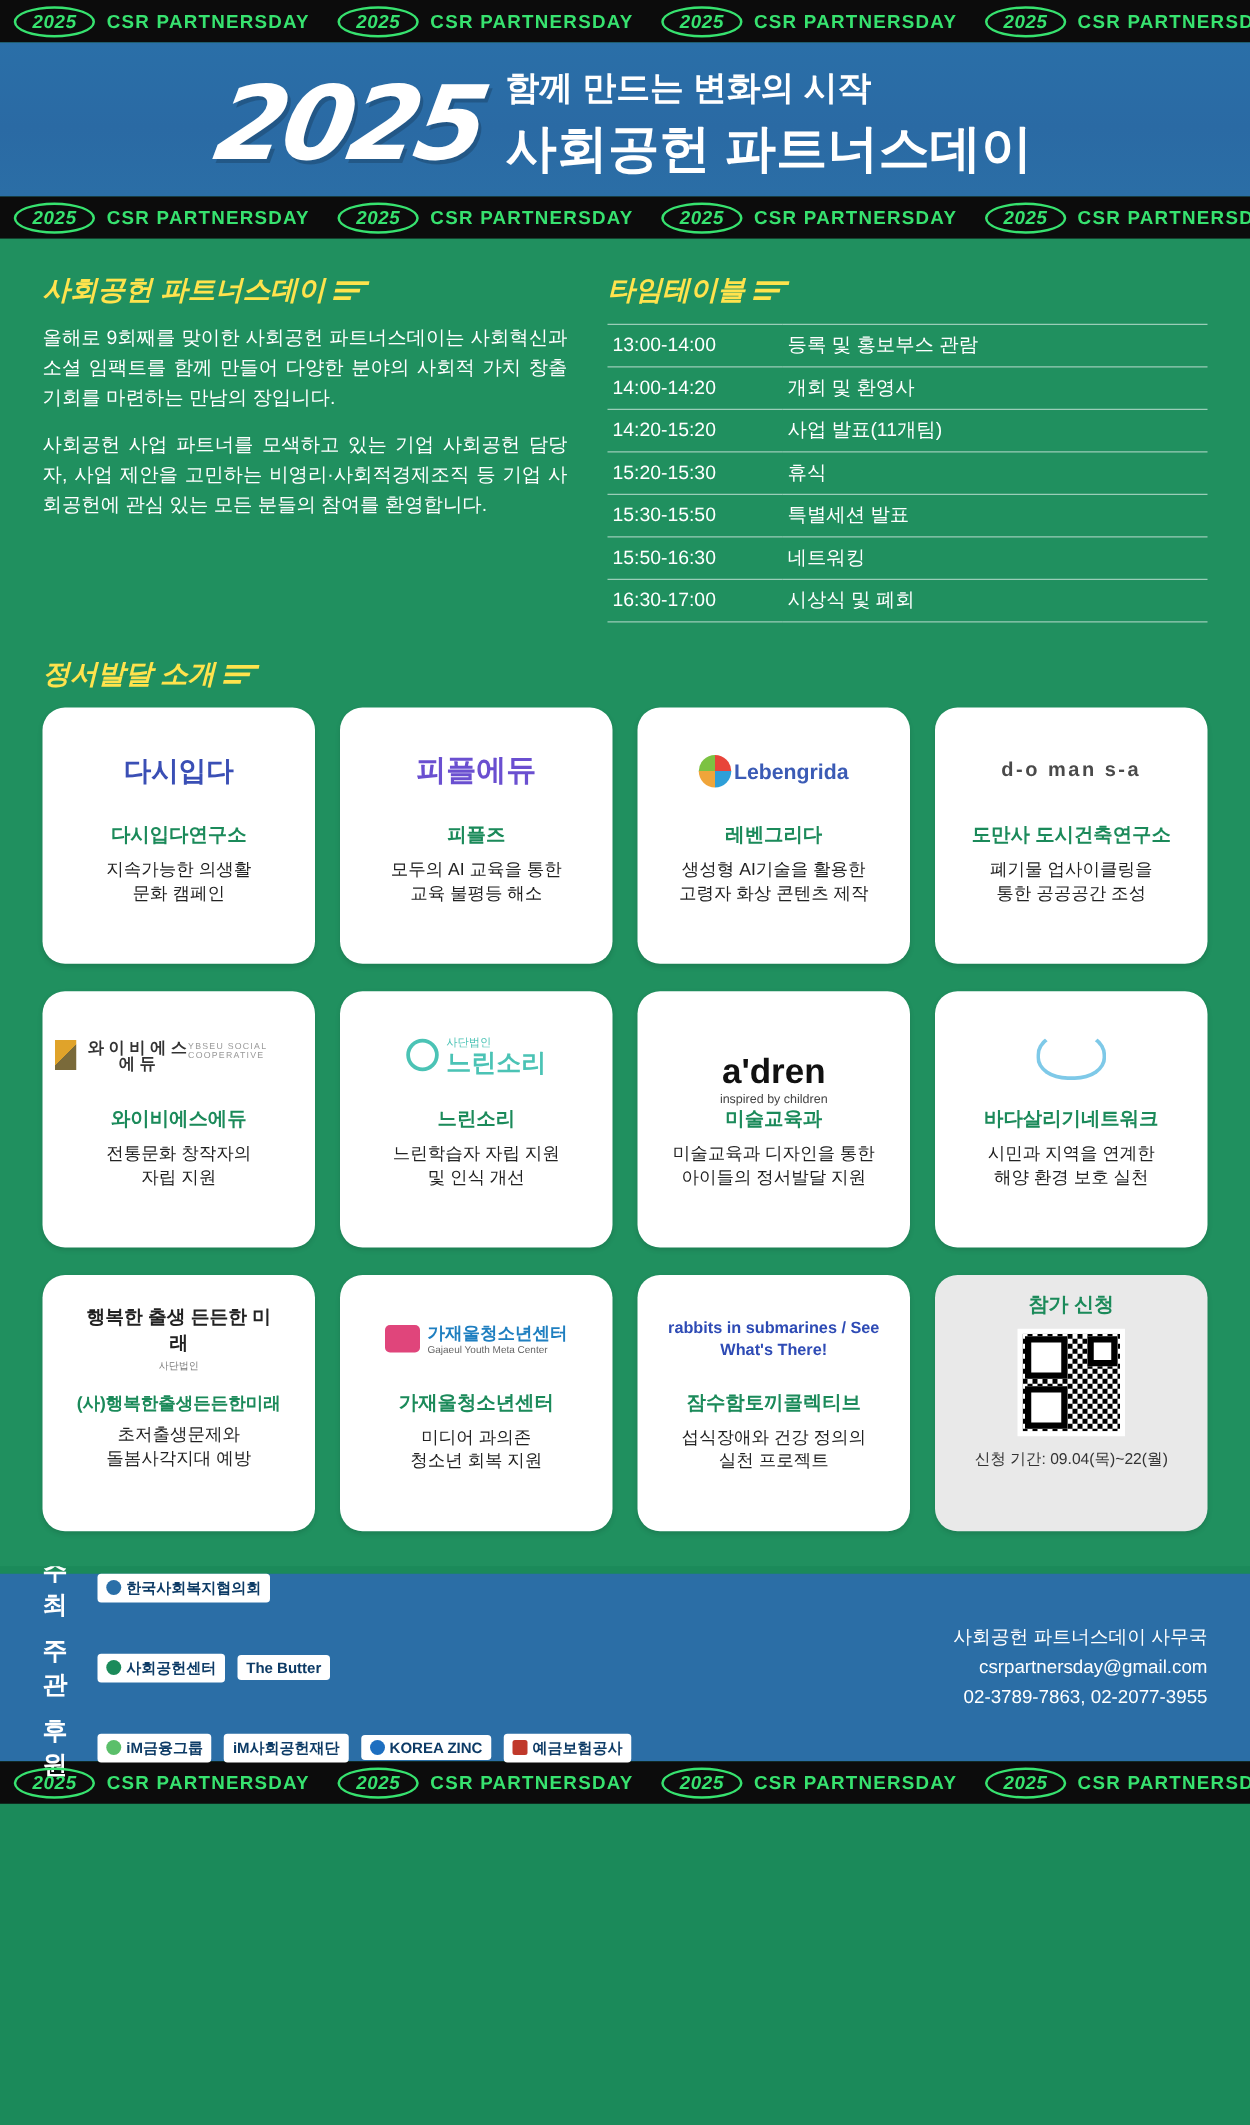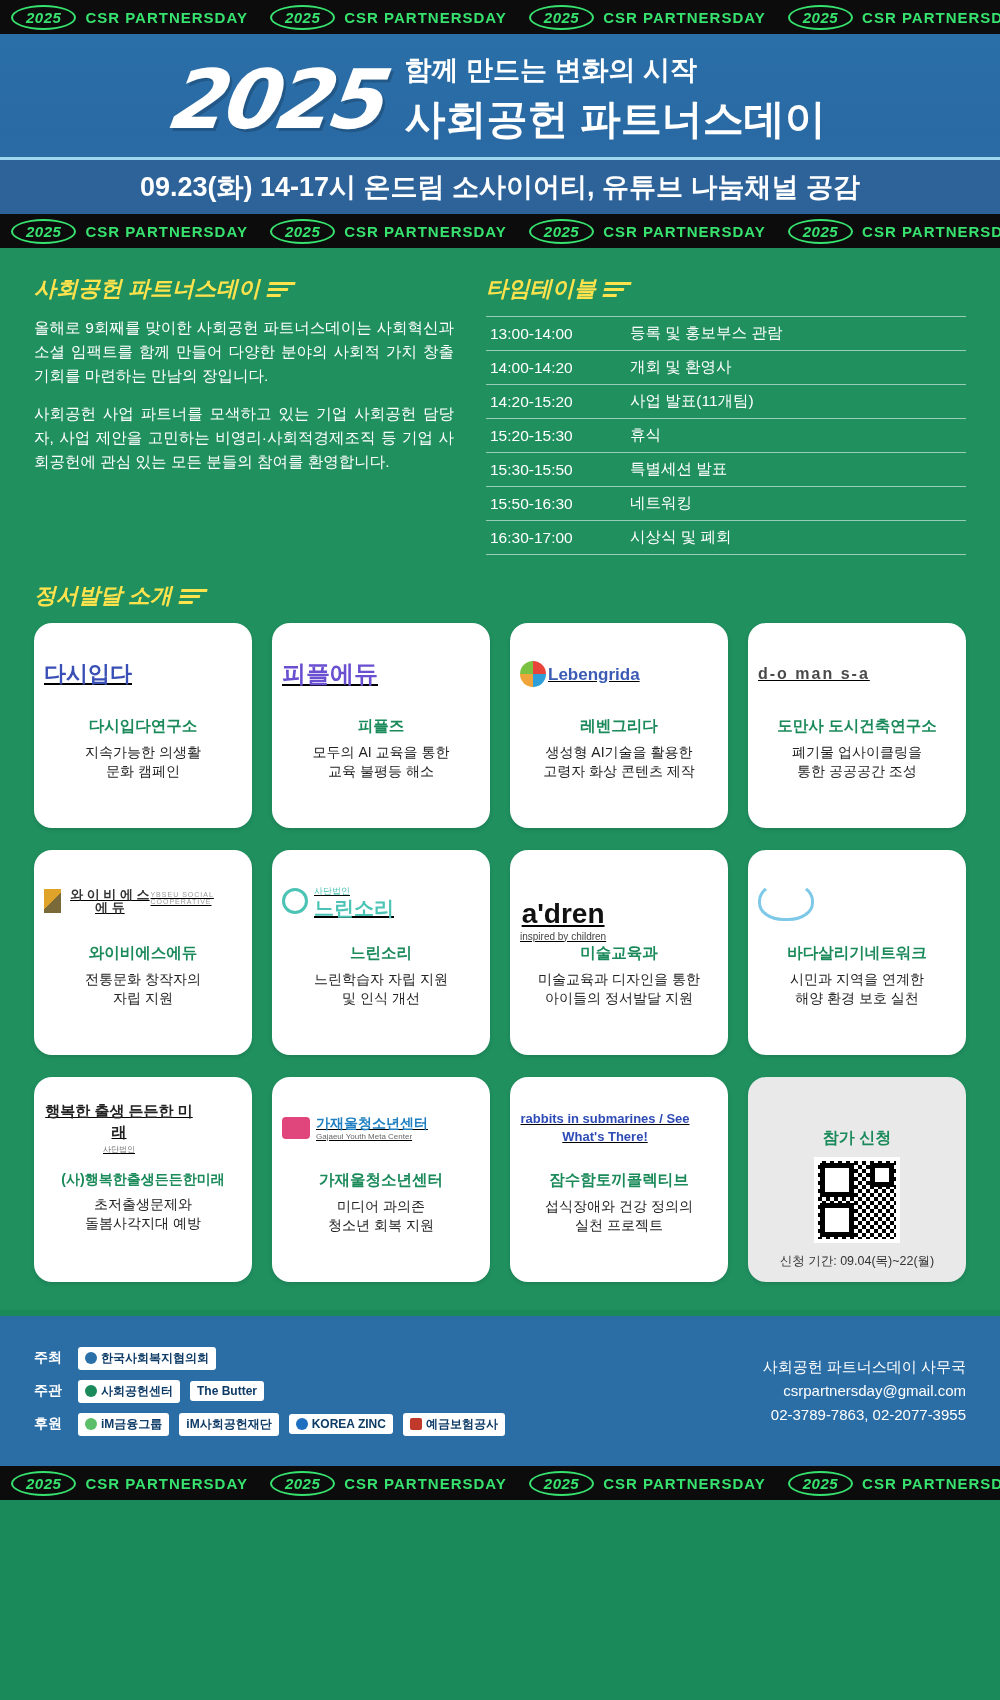--- a/index.html
+++ b/index.html
@@ -132,36 +132,35 @@
   .card {
     background: #ffffff;
     border-radius: 18px;
     height: 205px;
     padding: 14px 10px 12px 10px;
     display: flex; flex-direction: column; align-items: center;
     box-shadow: 0 2px 4px rgba(0,0,0,0.12);
   }
   .logo-box {
     height: 74px; width: 100%;
-    display: flex; align-items: center; 
+    display: flex; align-items: center; justify-content: center;
     margin-bottom: 6px;
-    text-decoration: underline;
   }
   .card-name {
     color: #1b8a5a; font-size: 15.5px; font-weight: bold;
     text-align: center; margin-bottom: 7px; line-height: 1.2;
   }
   .card-desc {
     color: #222222; font-size: 14px; text-align: center; line-height: 1.4;
   }
 
   
   .card.apply {
     background: #e9e9e9;
-    justify-content: flex-end;
+    justify-content: flex-start;
   }
   .apply-title { color: #1b8a5a; font-size: 16px; font-weight: bold; margin-bottom: 8px; }
   .qr { width: 86px; height: 86px; background:
       repeating-conic-gradient(#000 0% 25%, #fff 0% 50%) 0 0/8px 8px;
       border: 4px solid #fff; position: relative; }
   .qr::before, .qr::after {
     content:""; position:absolute; width:24px; height:24px;
     border: 5px solid #000; background:#fff;
   }
   .qr::before { top:2px; left:2px; }
@@ -174,21 +173,21 @@
 
   
   .footer {
     background: #2b6ea6;
     padding: 16px 34px;
     display: flex; justify-content: space-between; align-items: center;
     height: 150px;
   }
   .footer-left { display: flex; flex-direction: column; gap: 10px; }
   .f-row { display: flex; align-items: center; gap: 10px; }
-  .f-label { color: #fff; font-size: 14px; font-weight: bold; width: 34px; }
+  .f-label { color: #fff; font-size: 20px; font-weight: bold; width: 34px; }
   .f-org {
     background: #fff; border-radius: 3px;
     padding: 3px 7px; font-size: 12px; color: #0d3b66;
     display: flex; align-items: center; gap: 4px; font-weight: bold;
     white-space: nowrap;
   }
   .dot { width: 12px; height: 12px; border-radius: 50%; background: #1b8a5a; flex: 0 0 auto;}
   .footer-right { color: #fff; font-size: 15px; line-height: 1.6; text-align: right; }
 
   .divider-line { height: 6px; background: #1b8a5a; }
@@ -218,23 +217,20 @@
   </div>
 </div>
 
 <div class="hero">
   <div class="hero-top">
     <div class="hero-2025">2025</div>
     <div class="hero-right">
       <div class="hero-sub">함께 만드는 변화의 시작</div>
       <div class="hero-title">사회공헌 파트너스데이</div>
     </div>
-  </div>
-  <div class="hero-bar">
-    <span>09.23(화) 14-17시 온드림 소사이어티, 유튜브 나눔채널 공감</span>
   </div>
 </div>
 
 <div class="strip">
   <div class="strip-unit">
     <span class="strip-year">2025</span>
     <span class="strip-txt">CSR PARTNERSDAY</span>
   </div>
   <div class="strip-unit">
     <span class="strip-year">2025</span>

